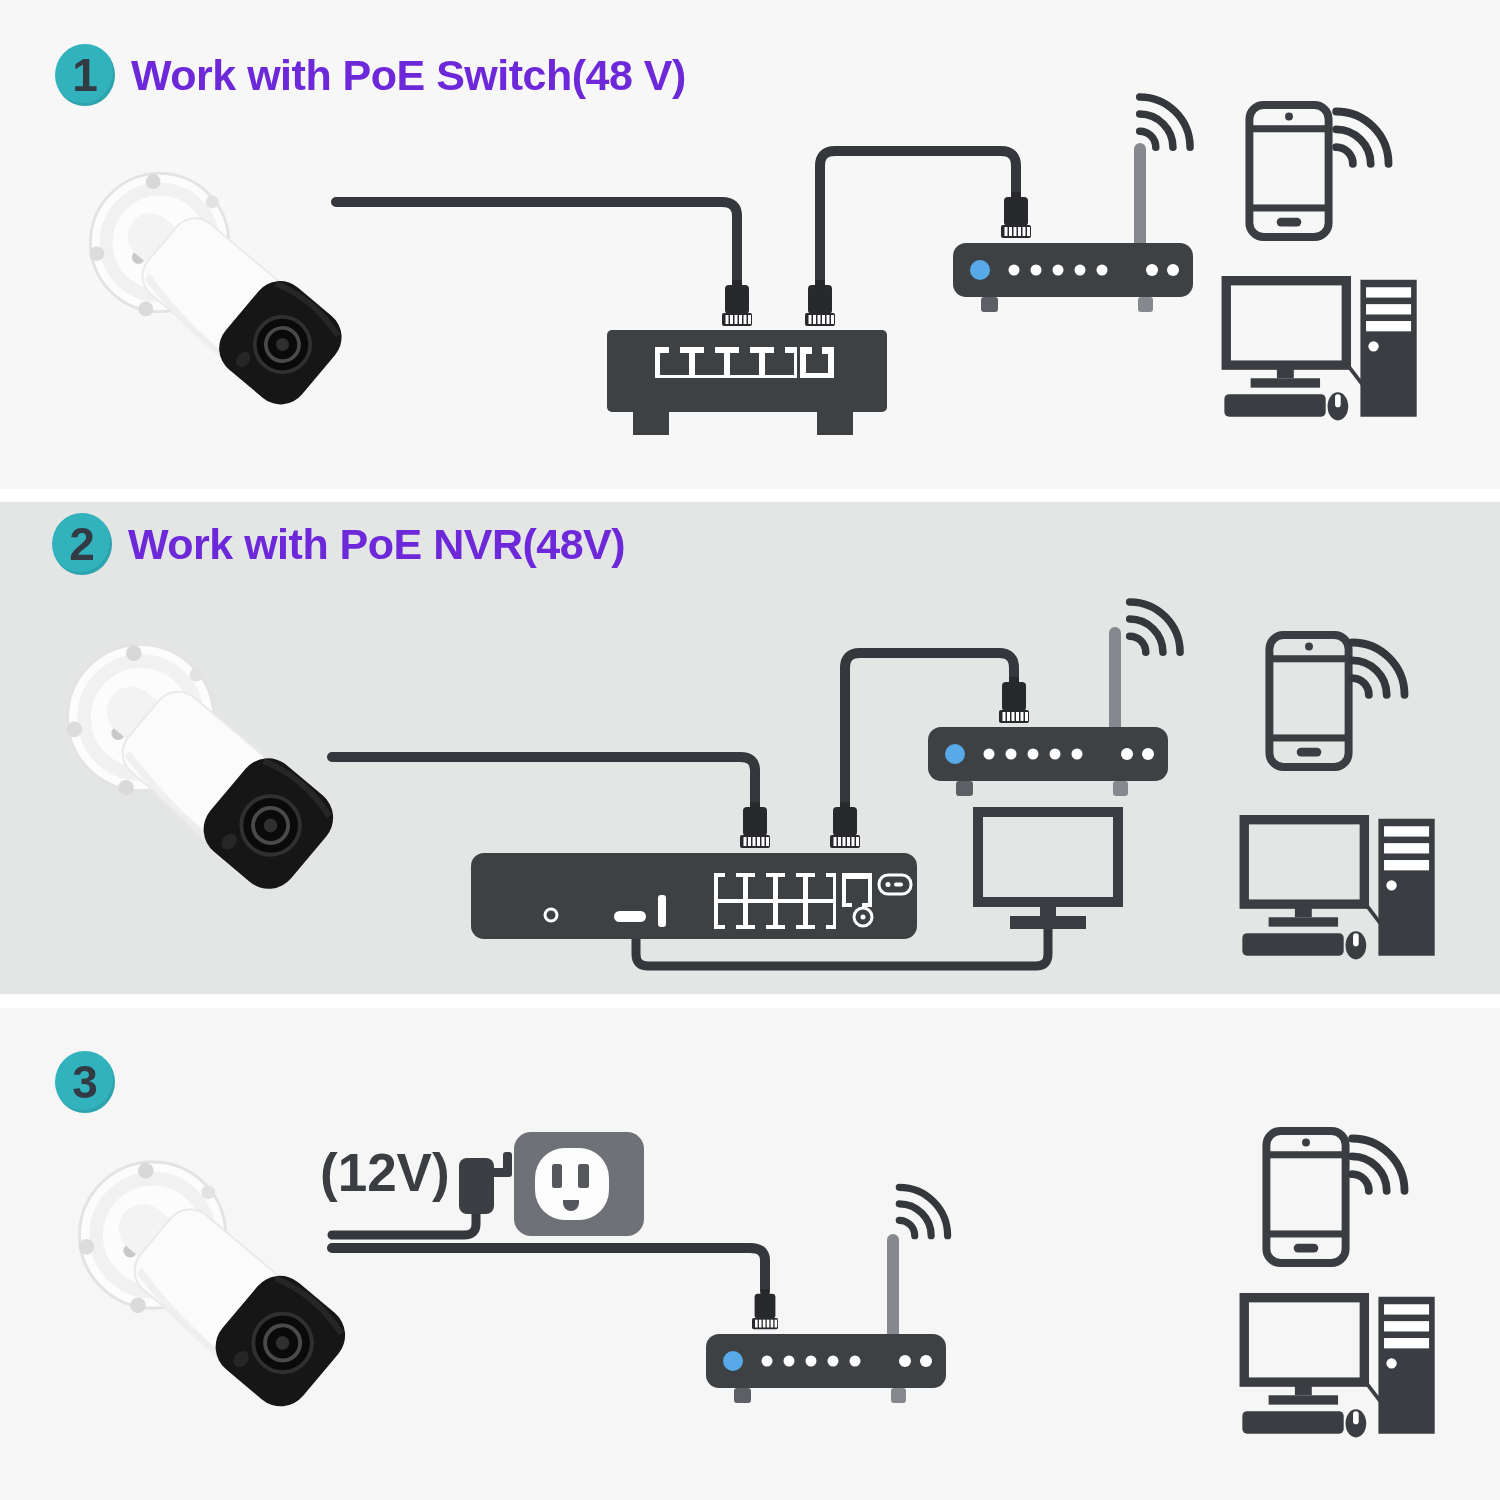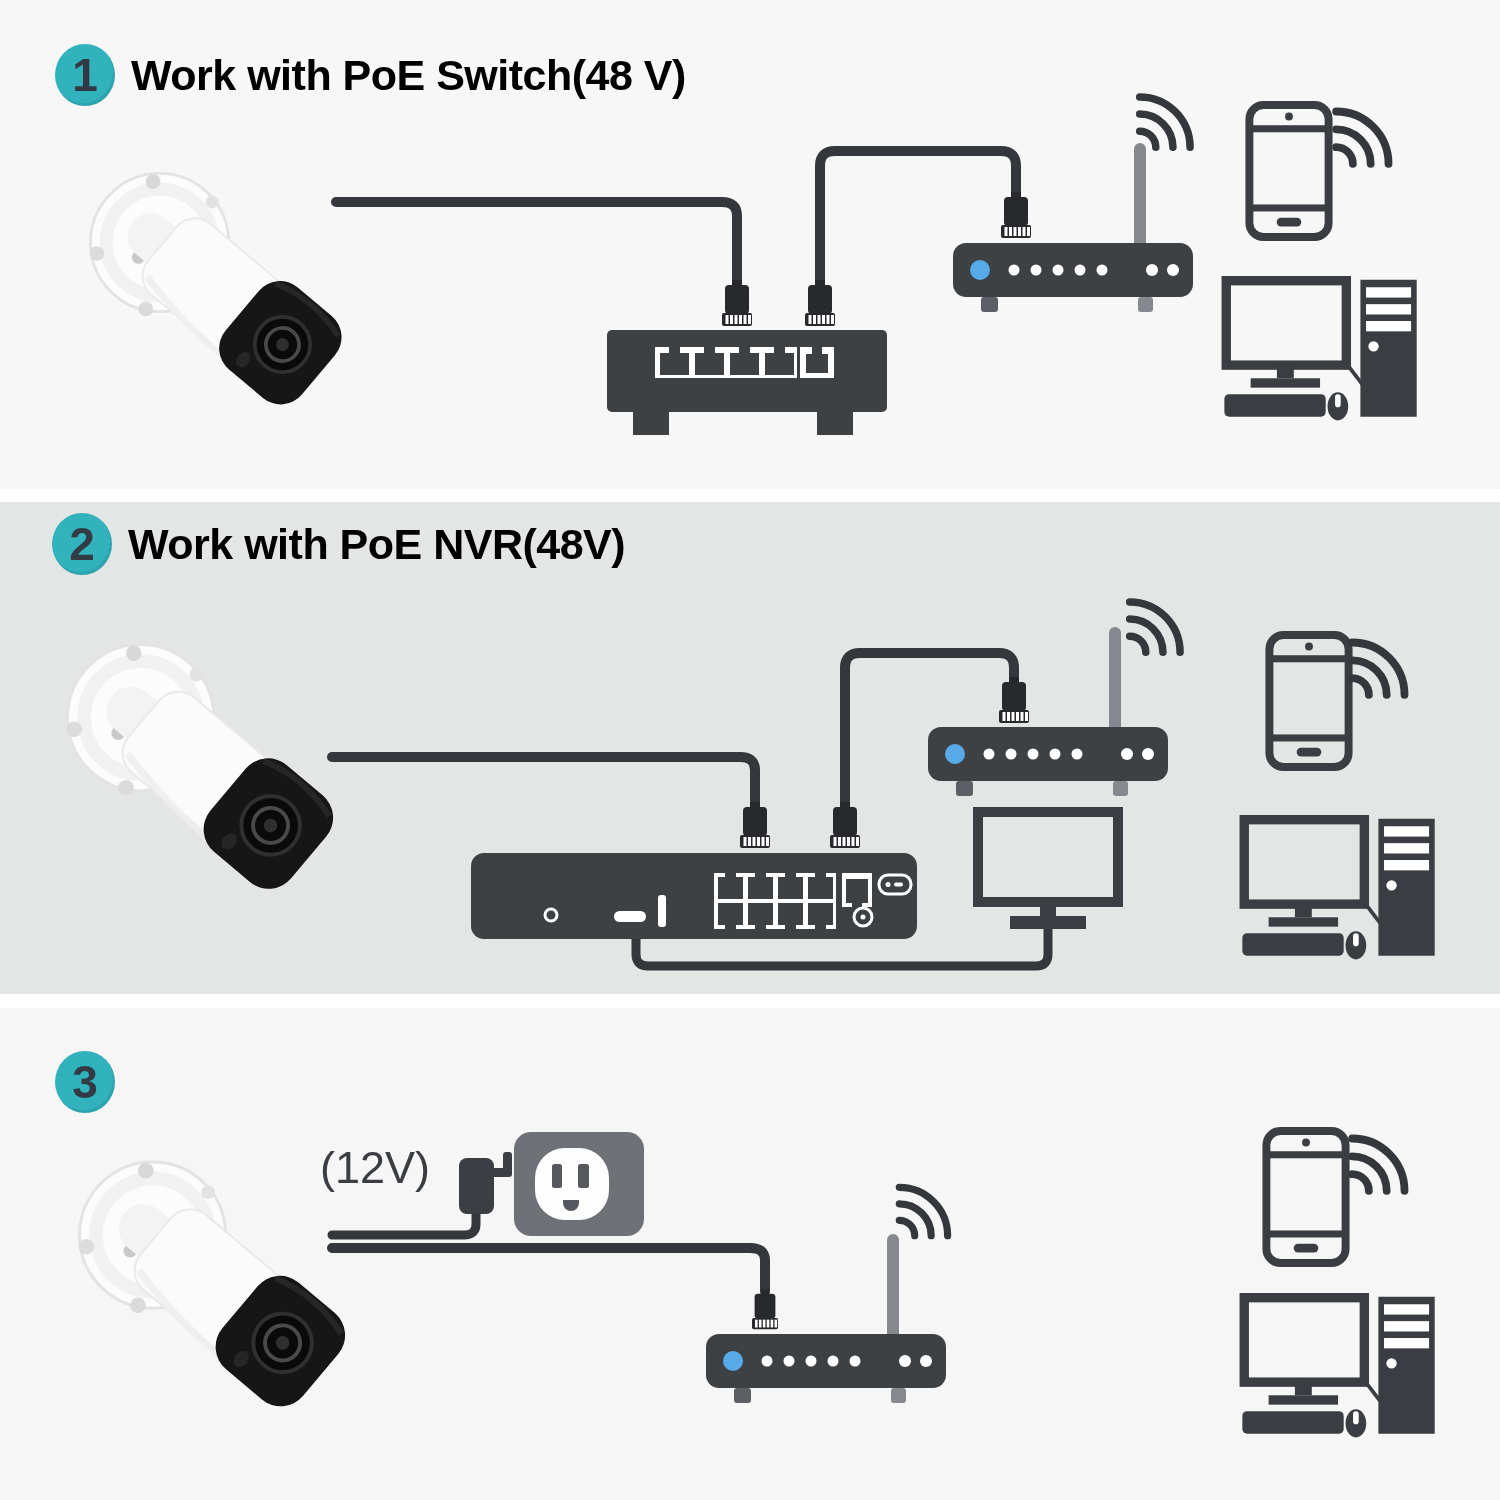--- a/index.html
+++ b/index.html
@@ -22,26 +22,26 @@
   #heading-2 { left:52px; top:11px; }
   #heading-3 { left:55px; top:43px; }
   .badge {
     width:60px; height:62px; border-radius:50%;
     background:#31b2bc; color:#323a44;
     font-size:46px; font-weight:700;
     display:flex; align-items:center; justify-content:center;
     box-shadow: inset -2px -3px 0 rgba(0,0,0,0.08);
   }
   .title {
-    font-size:43px; font-weight:700; color:#000000; letter-spacing:-0.5px;
+    font-size:43px; font-weight:700; color:#6d28d9; letter-spacing:-0.5px;
     white-space:nowrap;
   }
   .power-label {
     position:absolute; left:320px; top:134px;
-    font-size:45px; font-weight:400; color:#3a3d41; z-index:5;
+    font-size:53px; font-weight:700; color:#3a3d41; z-index:5;
   }
   .cable { fill:none; stroke:#34373b; stroke-width:10; stroke-linecap:round; }
   .cable-thin { fill:none; stroke:#34373b; stroke-width:9; stroke-linecap:round; }
 </style>
 </head>
 <body>
 
 <svg width="0" height="0" style="position:absolute" aria-hidden="true">
   <defs>
     <symbol id="sym-camera" viewBox="0 0 320 330">

